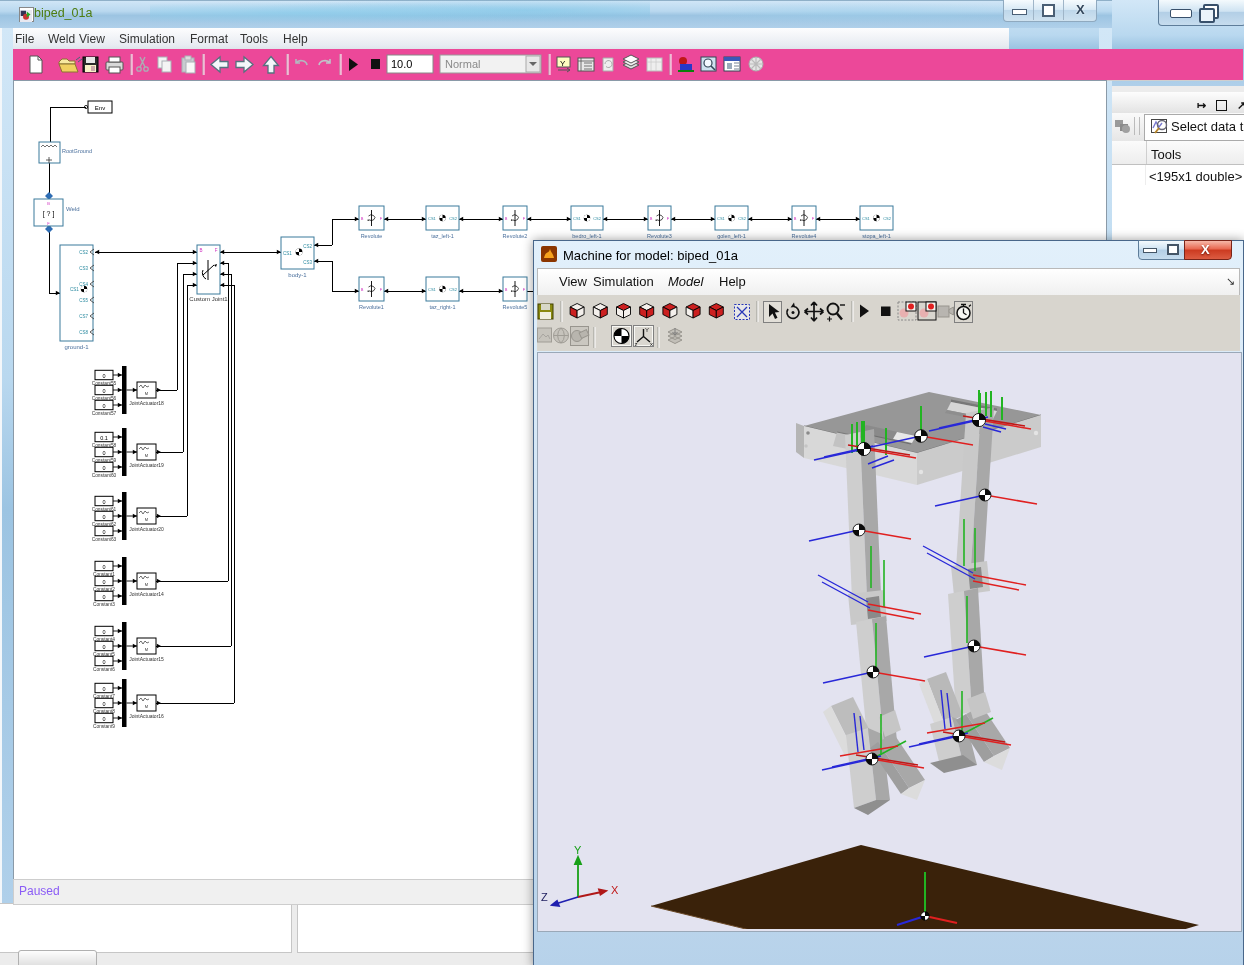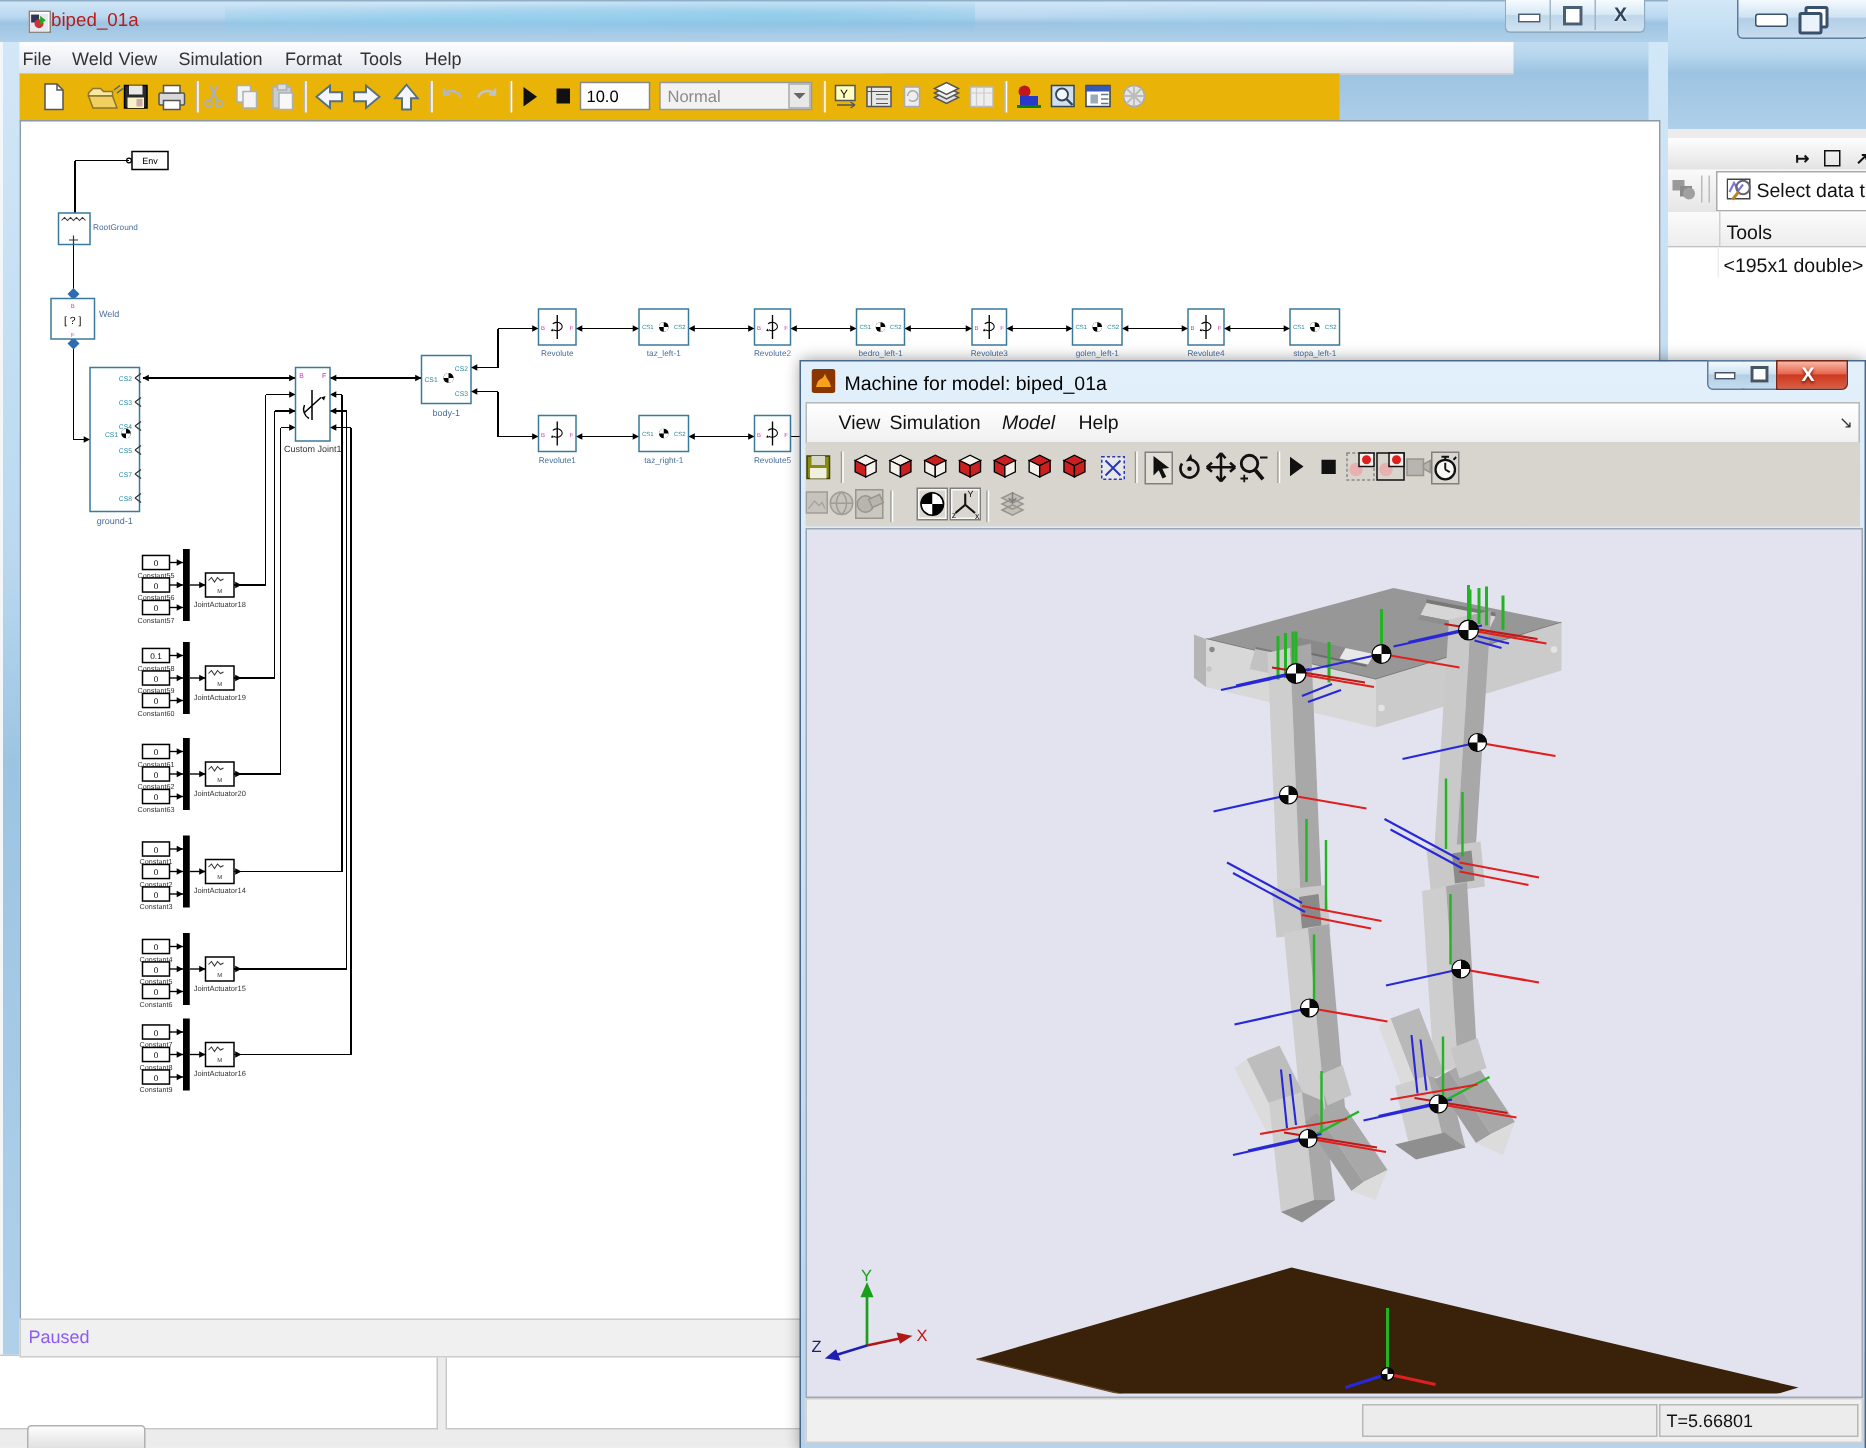--- a/index.html
+++ b/index.html
@@ -54,37 +54,37 @@
   <div class="abs glass" style="left:1099px;top:28px;width:13px;height:875px;"></div>
   <div class="abs" style="left:150px;top:0;width:500px;height:26px;background:radial-gradient(ellipse at 30% 50%,rgba(140,205,235,.75),rgba(140,205,235,0) 60%),radial-gradient(ellipse at 75% 40%,rgba(120,195,230,.6),rgba(120,195,230,0) 55%);"></div>
   <div class="abs" style="left:700px;top:0;width:400px;height:26px;background:radial-gradient(ellipse at 40% 50%,rgba(155,208,236,.45),rgba(155,208,236,0) 60%);"></div>
   <div class="abs" style="left:19px;top:7px;width:13px;height:13px;background:#fff;border:1px solid #888;">
     <svg width="12" height="12" viewBox="0 0 16 16">
         <rect width="16" height="16" fill="#e8e8f0"></rect>
         <rect x="1" y="1" width="7" height="7" fill="#335"></rect>
         <circle cx="8" cy="9" r="4" fill="#c33"></circle>
         <path d="M9 2 l5 4 -5 4z" fill="#2a2"></path>
       </svg></div>
-  <div class="abs" style="left:34px;top:6px;font-size:12.5px;color:#b91c1c;text-align:center;">biped_01a</div>
+  <div class="abs" style="left:34px;top:6px;font-size:12.5px;color:#4d7c0f;text-align:center;">biped_01a</div>
   <div class="abs" style="left:1003px;top:0px;width:92px;height:21px;background:linear-gradient(180deg,#f6fbfe,#d8e9f5 45%,#bed7ea 50%,#cfe2f0);border:1px solid #8fa9bf;border-top:none;border-radius:0 0 4px 4px;"></div>
   <div class="abs" style="left:1033px;top:0;width:1px;height:20px;background:#9fb5c8;"></div>
   <div class="abs" style="left:1063px;top:0;width:1px;height:20px;background:#9fb5c8;"></div>
   <div class="abs" style="left:1012px;top:9px;width:13px;height:4px;background:#fff;border:1px solid #4a5f75;"></div>
   <div class="abs" style="left:1042px;top:4px;width:9px;height:9px;background:#fff;border:2px solid #4a5f75;"></div>
   <div class="abs" style="left:1076px;top:2px;font-size:13px;font-weight:bold;color:#33475c;text-shadow:0 0 2px #fff;">X</div>
   <div class="abs" style="left:13px;top:28px;width:996px;height:21px;background:linear-gradient(180deg,#fdfdfe,#e8ecf2 80%,#dfe5ec);border-bottom:1px solid #c5cdd6;">
     <span style="position:absolute;left:2px;top:4px;font-size:12px;color:#333;">File</span>
     <span style="position:absolute;left:35px;top:4px;font-size:12px;color:#333;">Weld</span>
     <span style="position:absolute;left:66px;top:4px;font-size:12px;color:#333;">View</span>
     <span style="position:absolute;left:106px;top:4px;font-size:12px;color:#333;">Simulation</span>
     <span style="position:absolute;left:177px;top:4px;font-size:12px;color:#333;">Format</span>
     <span style="position:absolute;left:227px;top:4px;font-size:12px;color:#333;">Tools</span>
     <span style="position:absolute;left:270px;top:4px;font-size:12px;color:#333;">Help</span>
   </div>
-  <div class="abs" style="left:13px;top:49px;width:880px;height:31px;background:#eab308;border-bottom:1px solid #cfcfcf;">
+  <div class="abs" style="left:13px;top:49px;width:1230px;height:31px;background:#ec4899;border-bottom:1px solid #cfcfcf;">
     <svg width="1086" height="31">
         <g transform="translate(12,0)">
 <path d="M5,7 h8 l4,4 v13 h-12 z" fill="#fff" stroke="#555"></path>
           <path d="M13,7 v4 h4" fill="none" stroke="#555"></path>
 <path d="M34,13 l3,-3 h5 l2,2 h6 v3 h-16z" fill="#f7e9a0" stroke="#8a7430"></path>
           <path d="M34,15 h16 l3,8 h-16 z" fill="#f0d060" stroke="#8a7430"></path>
           <path d="M51,11 l4,-3 m-2,5 l4,-3" stroke="#467" fill="none"></path>
 <rect x="58" y="8" width="15" height="15" fill="#2a2a2a" stroke="#000"></rect>
           <rect x="61" y="8" width="9" height="6" fill="#e8e8e8"></rect>
           <rect x="60" y="16" width="11" height="7" fill="#f8f2c8"></rect>
@@ -763,19 +763,13 @@
         <path d="M959,736 L959,742 A6,6 0 0 0 965,736 Z" fill="#fff"></path>
         <circle cx="959" cy="736" r="6" fill="none" stroke="#000" stroke-width="0.8"></circle>
       </g>
 <path d="M578,897 V857 M578,857 l-3,7 h6 z" stroke="#18a018" stroke-width="1.8" fill="#18a018"></path>
 <path d="M578,897 L606,891 M606,891 l-7,-1.5 l1.5,5 z" stroke="#b01818" stroke-width="1.8" fill="#b01818"></path>
 <path d="M578,897 L552,905 M552,905 l7,1 l-2,-5 z" stroke="#2020b0" stroke-width="1.8" fill="#2020b0"></path>
 <text x="574" y="854" font-size="11" fill="#18a018" font-family="Liberation Sans,sans-serif">Y</text>
 <text x="611" y="894" font-size="11" fill="#c01818" font-family="Liberation Sans,sans-serif">X</text>
 <text x="541" y="901" font-size="11" fill="#202060" font-family="Liberation Sans,sans-serif">Z</text>
     </svg>
-  <div class="abs" style="left:4px;top:692px;width:703px;height:28px;background:#f0f0f0;border:1px solid #d0d0d0;">
-    <div class="abs" style="left:370px;top:3px;width:195px;height:20px;background:#ececec;border:1px solid #b8b8b8;"></div>
-    <div class="abs" style="left:568px;top:3px;width:131px;height:20px;background:#ececec;border:1px solid #b8b8b8;">
-      <span style="position:absolute;left:4px;top:3px;font-size:12px;color:#111;">T=5.66801</span>
-    </div>
-  </div>
 </div>
 
 </body></html>

